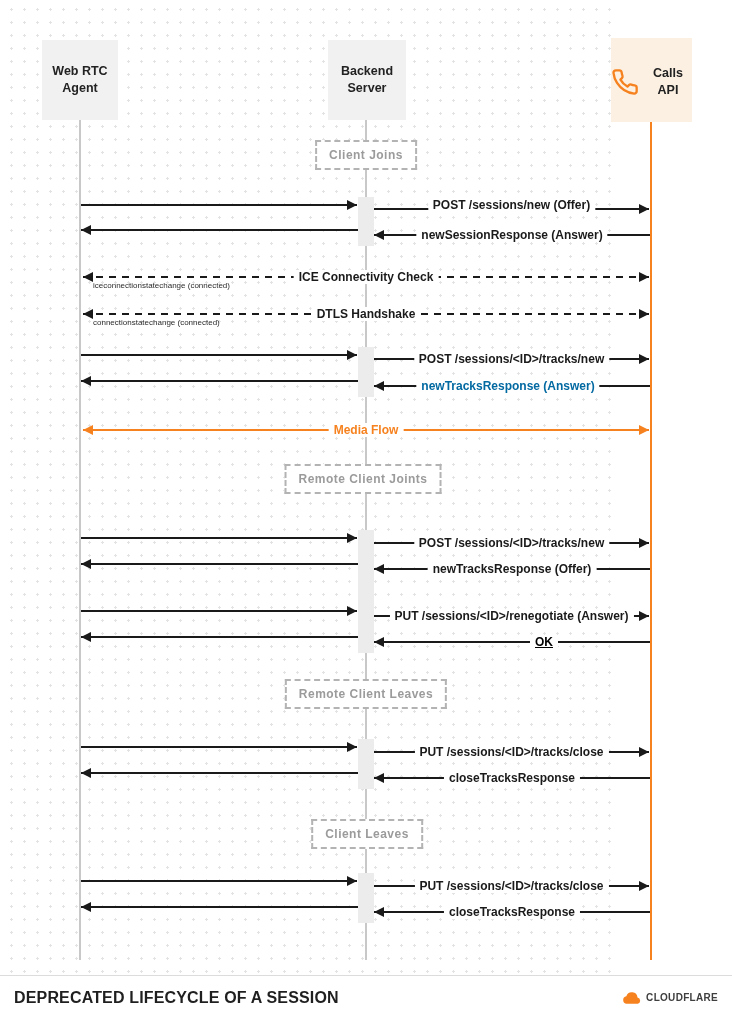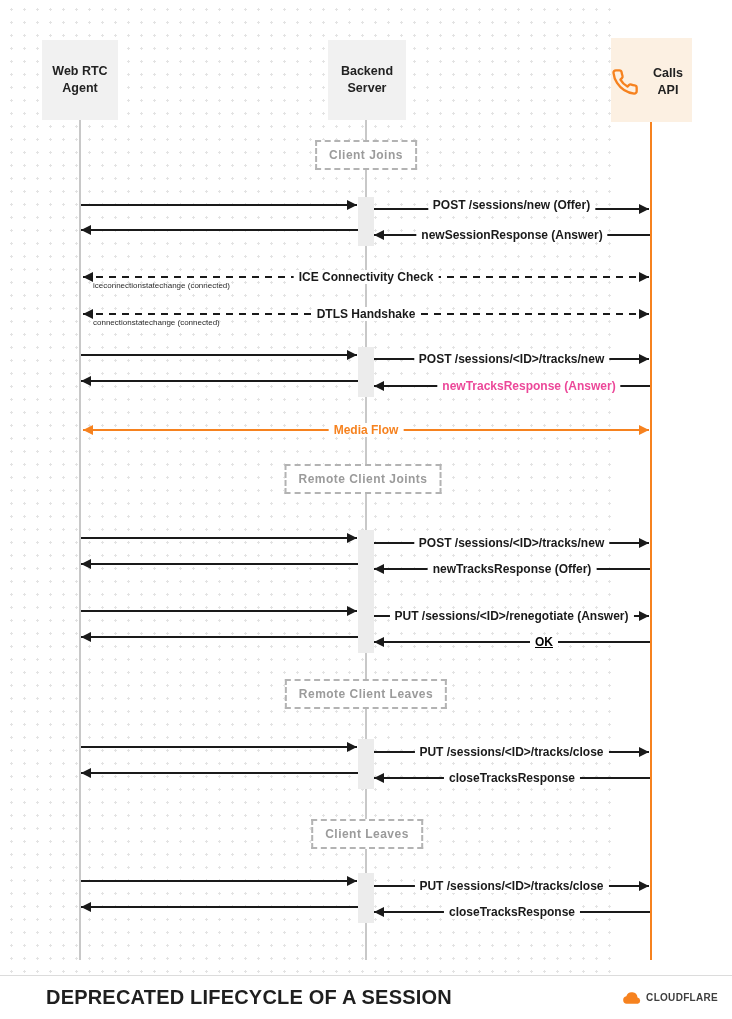--- a/index.html
+++ b/index.html
@@ -46,21 +46,21 @@
     background:#fff; border:2px dashed #b3b3b3;
     color:#9b9b9b; font-size:12px; font-weight:600; letter-spacing:0.04em;
     padding:6px 12px; white-space:nowrap;
   }
 
   .footer {
     position:absolute; left:0; right:0; bottom:0; height:44px; background:#fff;
     border-top:1px solid #dcdcdc; display:flex; align-items:center;
     justify-content:space-between; padding:0 14px; z-index:6;
   }
-  .footer-title { font-size:20px; font-weight:700; color:#1f1f1f; letter-spacing:0.01em;margin-left:32px; }
+  .footer-title { font-size:16px; font-weight:700; color:#1f1f1f; letter-spacing:0.01em; }
   .brand { display:flex; align-items:center; gap:4px; }
   .brand-text { font-size:10px; font-weight:700; color:#3f3f3f; letter-spacing:0.03em; }
 </style>
 </head>
 <body>
 
 <div class="canvas">
   <div class="diagram">
 
     <div class="actor gray" style="left:42px; top:40px; width:76px; height:80px;">
@@ -114,21 +114,21 @@
         <div class="msg-note" style="left: 93px; top: 318px;">connectionstatechange (connected)</div>
         <div class="msg-line" style="left: 81px; width: 276px; top: 354px; background: rgb(26, 26, 26);"></div>
         <div class="head" style="left: 347px; top: 350px; border-left: 10px solid rgb(26, 26, 26);"></div>
         <div class="msg-line" style="left: 374px; width: 275px; top: 358px; background: rgb(26, 26, 26);"></div>
         <div class="head" style="left: 639px; top: 354px; border-left: 10px solid rgb(26, 26, 26);"></div>
         <div class="msg-label" style="left: 511.5px; top: 359px; color: rgb(26, 26, 26);">POST /sessions/&lt;ID&gt;/tracks/new</div>
         <div class="msg-line" style="left: 81px; width: 277px; top: 380px; background: rgb(26, 26, 26);"></div>
         <div class="head" style="left: 81px; top: 376px; border-right: 10px solid rgb(26, 26, 26);"></div>
         <div class="msg-line" style="left: 374px; width: 276px; top: 385px; background: rgb(26, 26, 26);"></div>
         <div class="head" style="left: 374px; top: 381px; border-right: 10px solid rgb(26, 26, 26);"></div>
-        <div class="msg-label" style="left: 529px; top: 386px; color: #ec4899;">newTracksResponse (Answer)</div>
+        <div class="msg-label" style="left: 508px; top: 386px; color: #0369a1;">newTracksResponse (Answer)</div>
         <div class="msg-line" style="left: 83px; width: 566px; top: 429px; background: rgb(246, 130, 31);"></div>
         <div class="head" style="left: 639px; top: 425px; border-left: 10px solid rgb(246, 130, 31);"></div>
         <div class="head" style="left: 83px; top: 425px; border-right: 10px solid rgb(246, 130, 31);"></div>
         <div class="msg-label" style="left: 366px; top: 430px; color: rgb(246, 130, 31);">Media Flow</div>
         <div class="msg-line" style="left: 81px; width: 276px; top: 537px; background: rgb(26, 26, 26);"></div>
         <div class="head" style="left: 347px; top: 533px; border-left: 10px solid rgb(26, 26, 26);"></div>
         <div class="msg-line" style="left: 374px; width: 275px; top: 542px; background: rgb(26, 26, 26);"></div>
         <div class="head" style="left: 639px; top: 538px; border-left: 10px solid rgb(26, 26, 26);"></div>
         <div class="msg-label" style="left: 511.5px; top: 543px; color: rgb(26, 26, 26);">POST /sessions/&lt;ID&gt;/tracks/new</div>
         <div class="msg-line" style="left: 81px; width: 277px; top: 563px; background: rgb(26, 26, 26);"></div>

